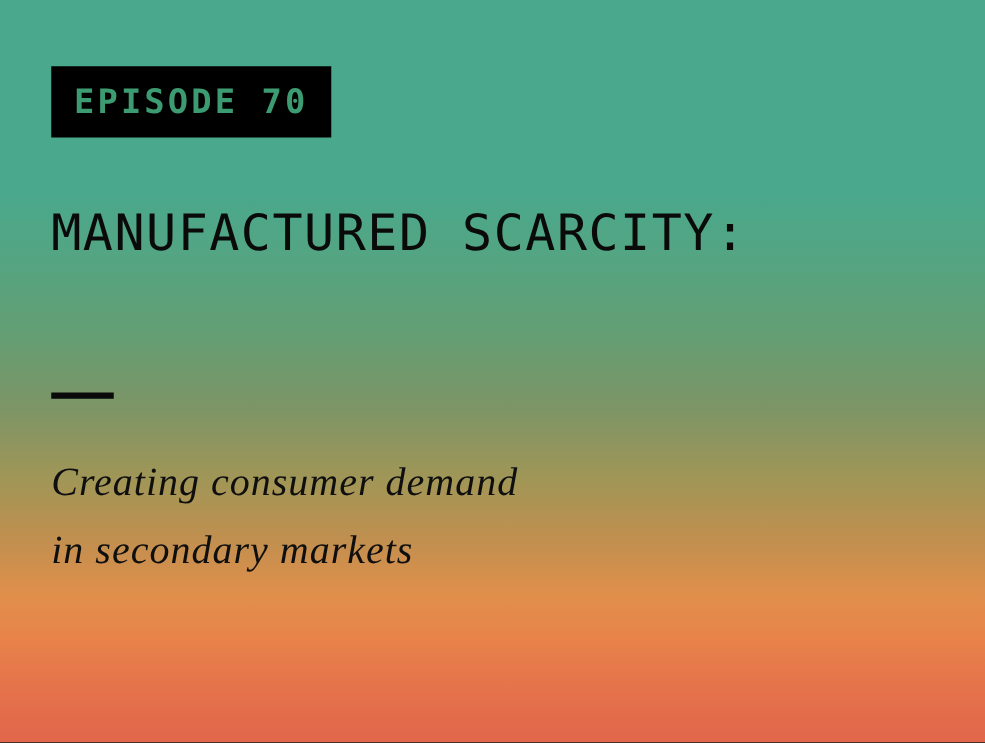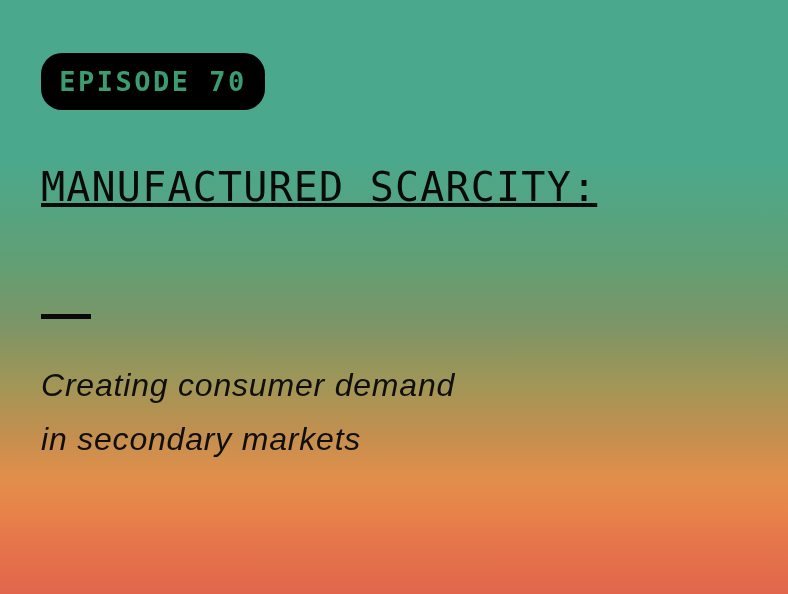--- a/index.html
+++ b/index.html
@@ -35,21 +35,20 @@
   .badge {
     position: absolute;
     left: 41px;
     top: 53px;
     width: 224px;
     height: 57px;
     background: #000000;
     display: flex;
     align-items: center;
     justify-content: center;
-    border-radius: 21px;
   }
 
   .badge-text {
     font-family: "DejaVu Sans Mono", "Liberation Mono", monospace;
     font-size: 27px;
     font-weight: 700;
     letter-spacing: 2.5px;
     color: #3d9b72;
     white-space: nowrap;
     line-height: 1;
@@ -64,21 +63,20 @@
   }
 
   .title-line {
     font-family: "DejaVu Sans Mono", "Liberation Mono", monospace;
     font-size: 40px;
     font-weight: 400;
     letter-spacing: 1.2px;
     color: #0a0a0a;
     line-height: 58px;
     white-space: nowrap;
-    text-decoration: underline;
   }
 
   
   .divider {
     position: absolute;
     left: 41px;
     top: 314px;
     width: 50px;
     height: 5px;
     background: #0a0a0a;
@@ -86,21 +84,21 @@
 
   
   .subtitle-block {
     position: absolute;
     left: 41px;
     top: 358px;
     width: 700px;
   }
 
   .subtitle-line {
-    font-family: Liberation Sans, sans-serif;
+    font-family: Liberation Serif, serif;
     font-size: 32px;
     font-style: italic;
     font-weight: 400;
     letter-spacing: 0.8px;
     color: #0f0f0f;
     line-height: 54px;
     white-space: nowrap;
   }
 </style>
 </head>

